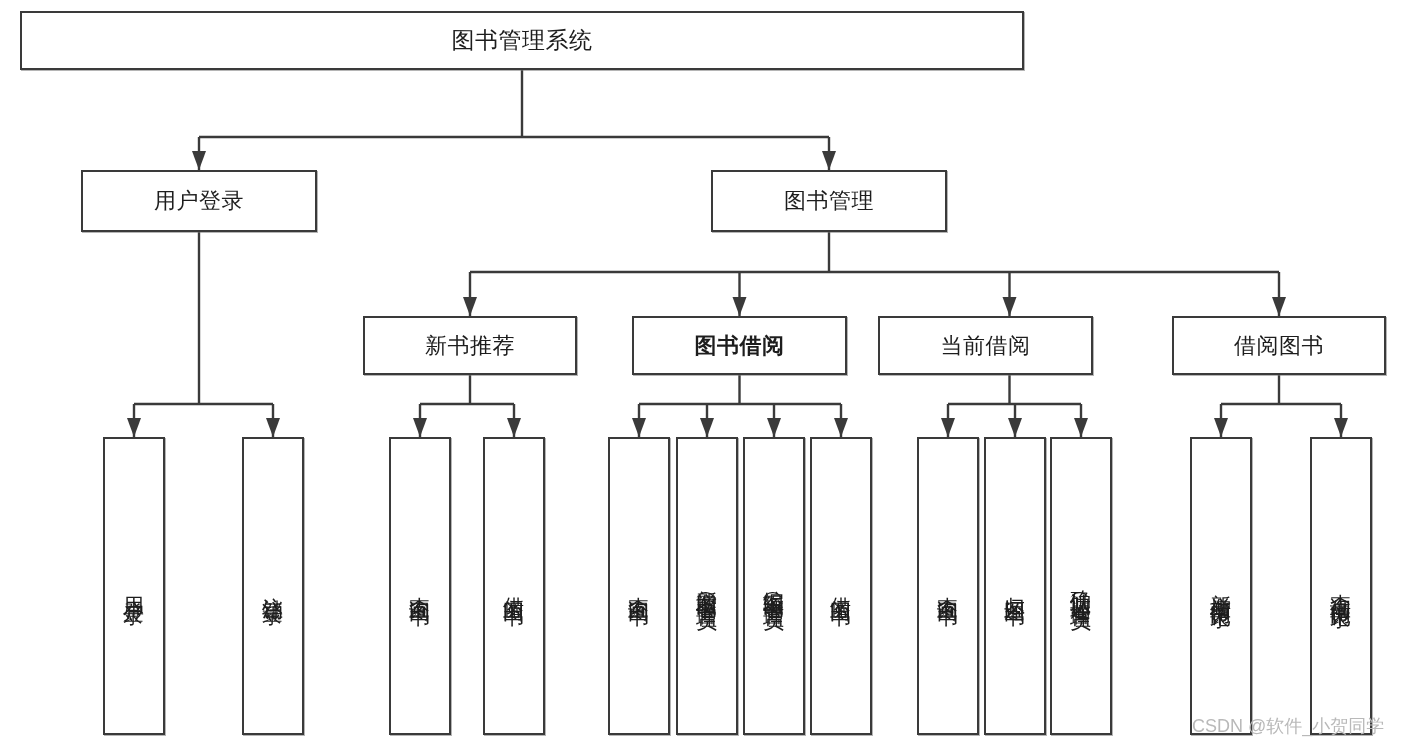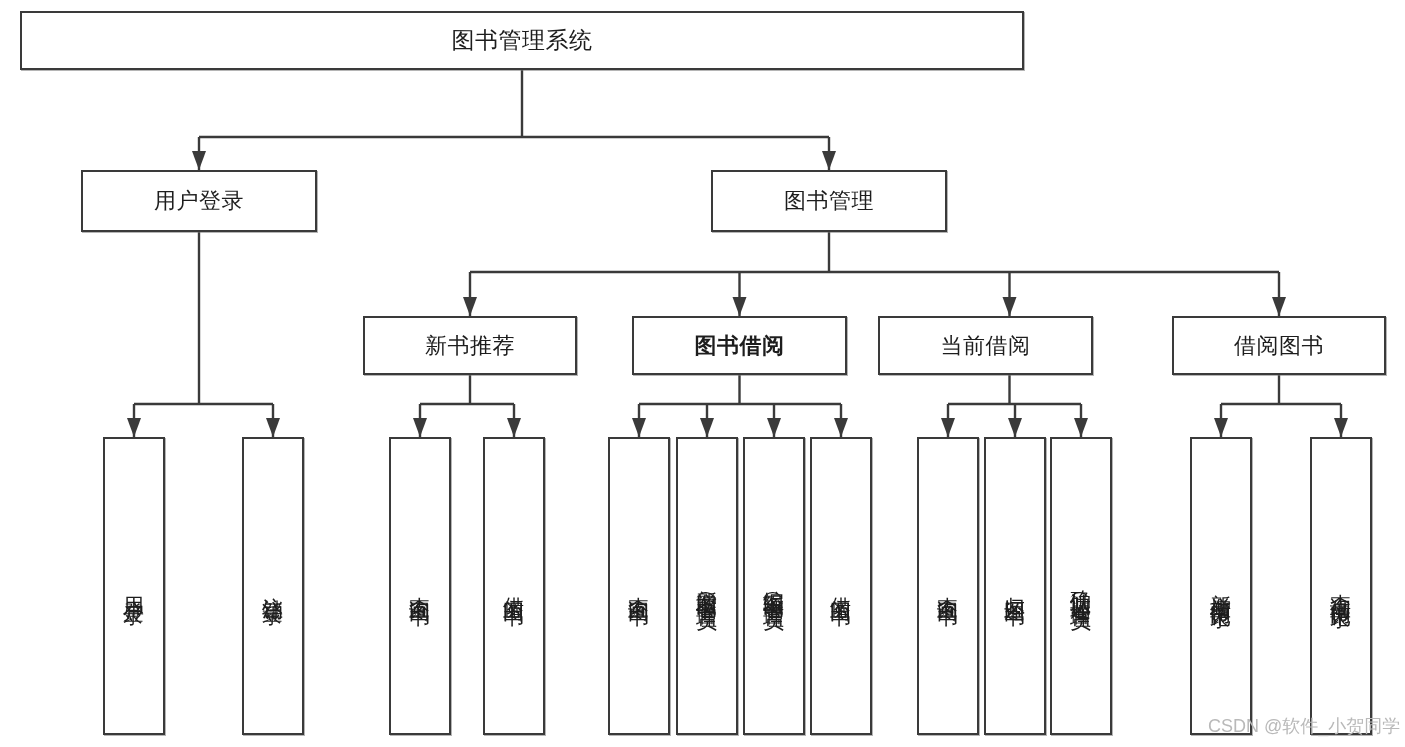--- a/index.html
+++ b/index.html
@@ -189,14 +189,14 @@
       <div class="node level-3 leaf vertical" style="left: 1050px; top: 437px; width: 62px; height: 298px;">
         <span class="node-label">确认归还（管理员）</span>
       </div>
       <div class="node level-3 leaf vertical" style="left: 1190px; top: 437px; width: 62px; height: 298px;">
         <span class="node-label">新增借阅记录</span>
       </div>
       <div class="node level-3 leaf vertical" style="left: 1310px; top: 437px; width: 62px; height: 298px;">
         <span class="node-label">查询借阅记录</span>
       </div>
     </div>
-  <div class="watermark" style="left: 1192px; top: 714px; color: rgb(185, 185, 185); padding-left: 16px;">CSDN @软件_小贺同学</div>
+  <div class="watermark" style="left: 1192px; top: 714px; color: rgb(185, 185, 185);">CSDN @软件_小贺同学</div>
 </div>
 
 </body></html>

